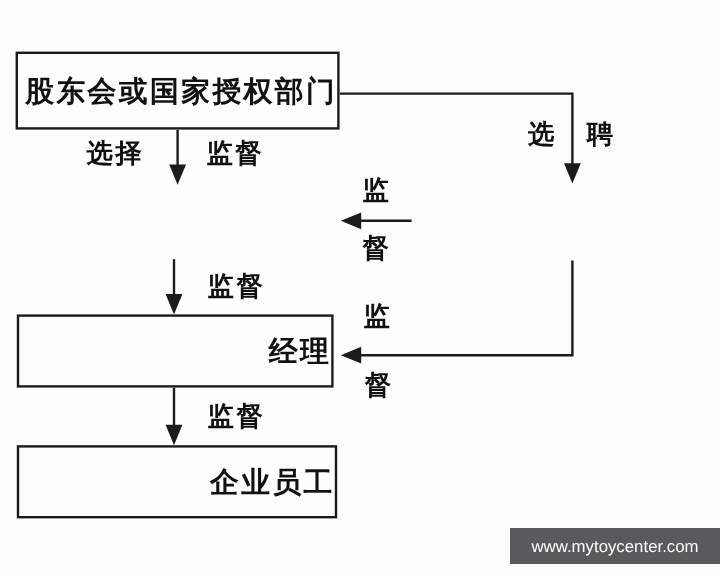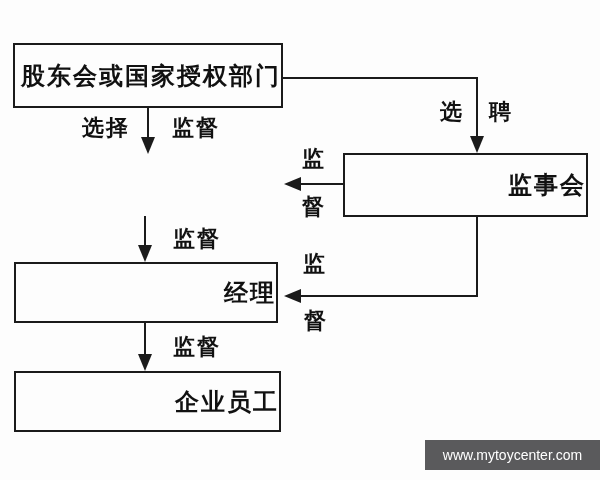--- a/index.html
+++ b/index.html
@@ -90,31 +90,28 @@
     <path d="M145,216 V248" stroke="#1b1b1b" stroke-width="2" fill="none"></path>
     <polygon points="145,262 138,245 152,245" fill="#1b1b1b"></polygon>
 
     <path d="M145,323 V357" stroke="#1b1b1b" stroke-width="2" fill="none"></path>
     <polygon points="145,371 138,354 152,354" fill="#1b1b1b"></polygon>
   </svg>
 
   <div class="node node-a">
     <span>股东会或国家授权部门</span>
   </div>
-  <div class="node node-c">
-    <span>监事会</span>
-  </div>
   <div class="node node-d">
     <span>经理</span>
   </div>
   <div class="node node-e">
     <span>企业员工</span>
   </div>
 
-  <div class="elabel" style="left:96px;  top:128px;margin-left:10px;">选择</div>
+  <div class="elabel" style="left:96px;  top:128px;">选择</div>
   <div class="elabel" style="left:196px; top:128px;">监督</div>
   <div class="elabel" style="left:452px; top:112px;">选</div>
   <div class="elabel" style="left:501px; top:112px;">聘</div>
   <div class="elabel" style="left:314px; top:159px;">监</div>
   <div class="elabel" style="left:314px; top:207px;">督</div>
   <div class="elabel" style="left:197px; top:239px;">监督</div>
   <div class="elabel" style="left:315px; top:264px;">监</div>
   <div class="elabel" style="left:316px; top:321px;">督</div>
   <div class="elabel" style="left:197px; top:347px;">监督</div>
 

